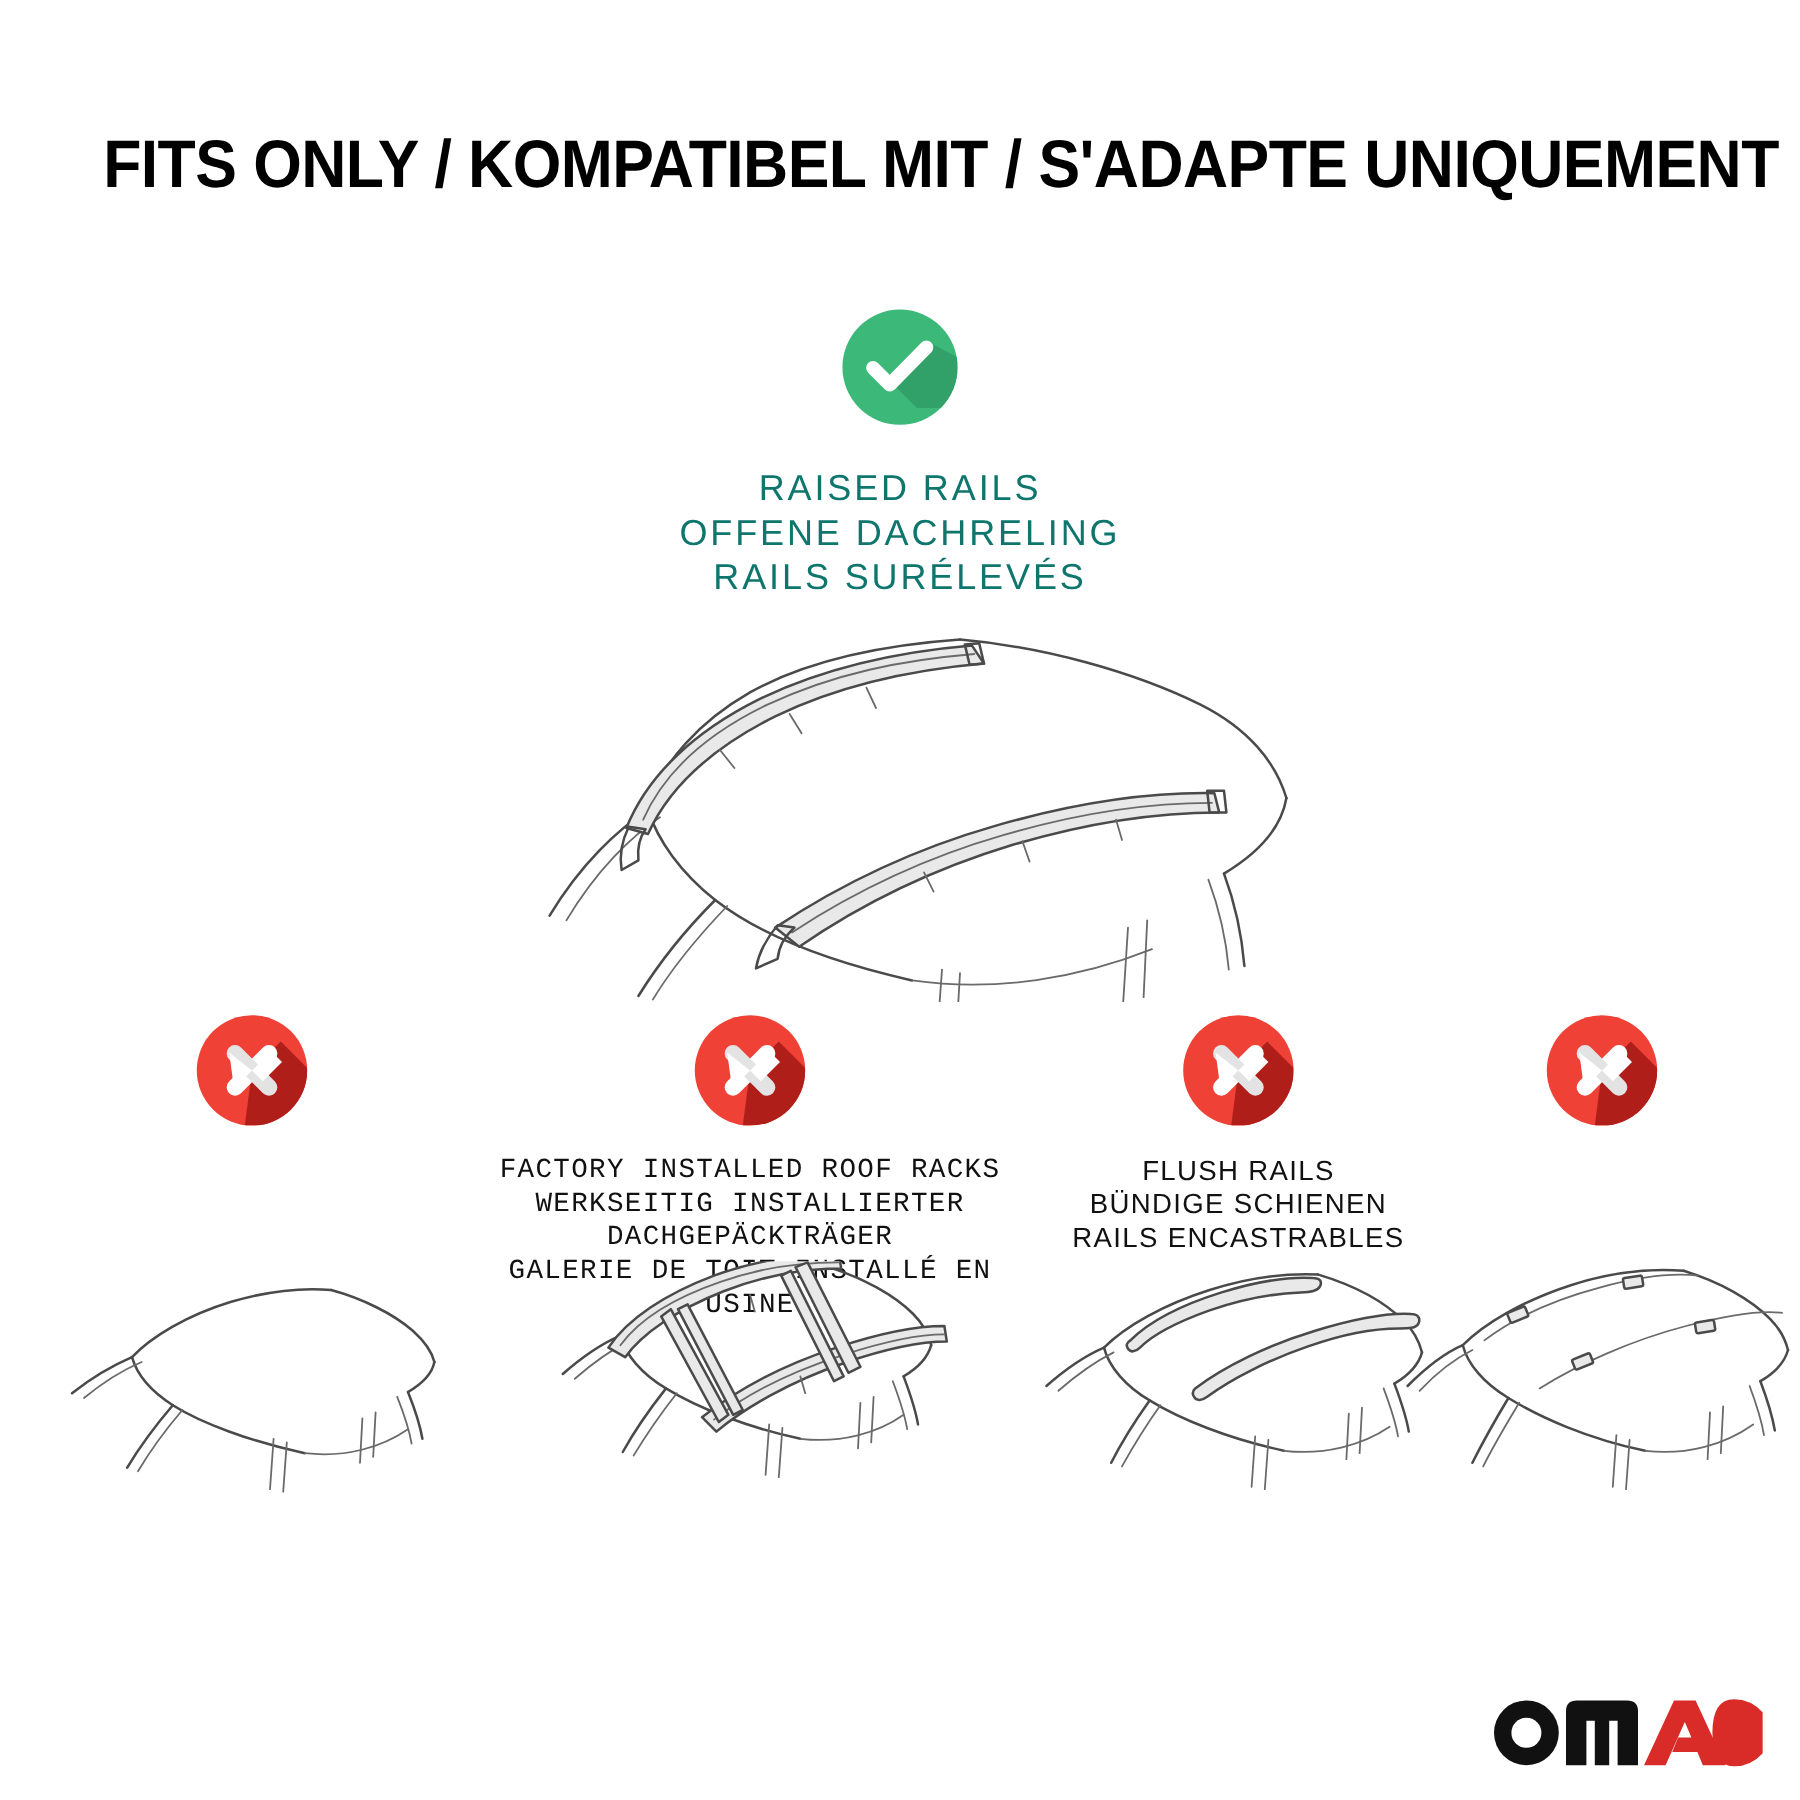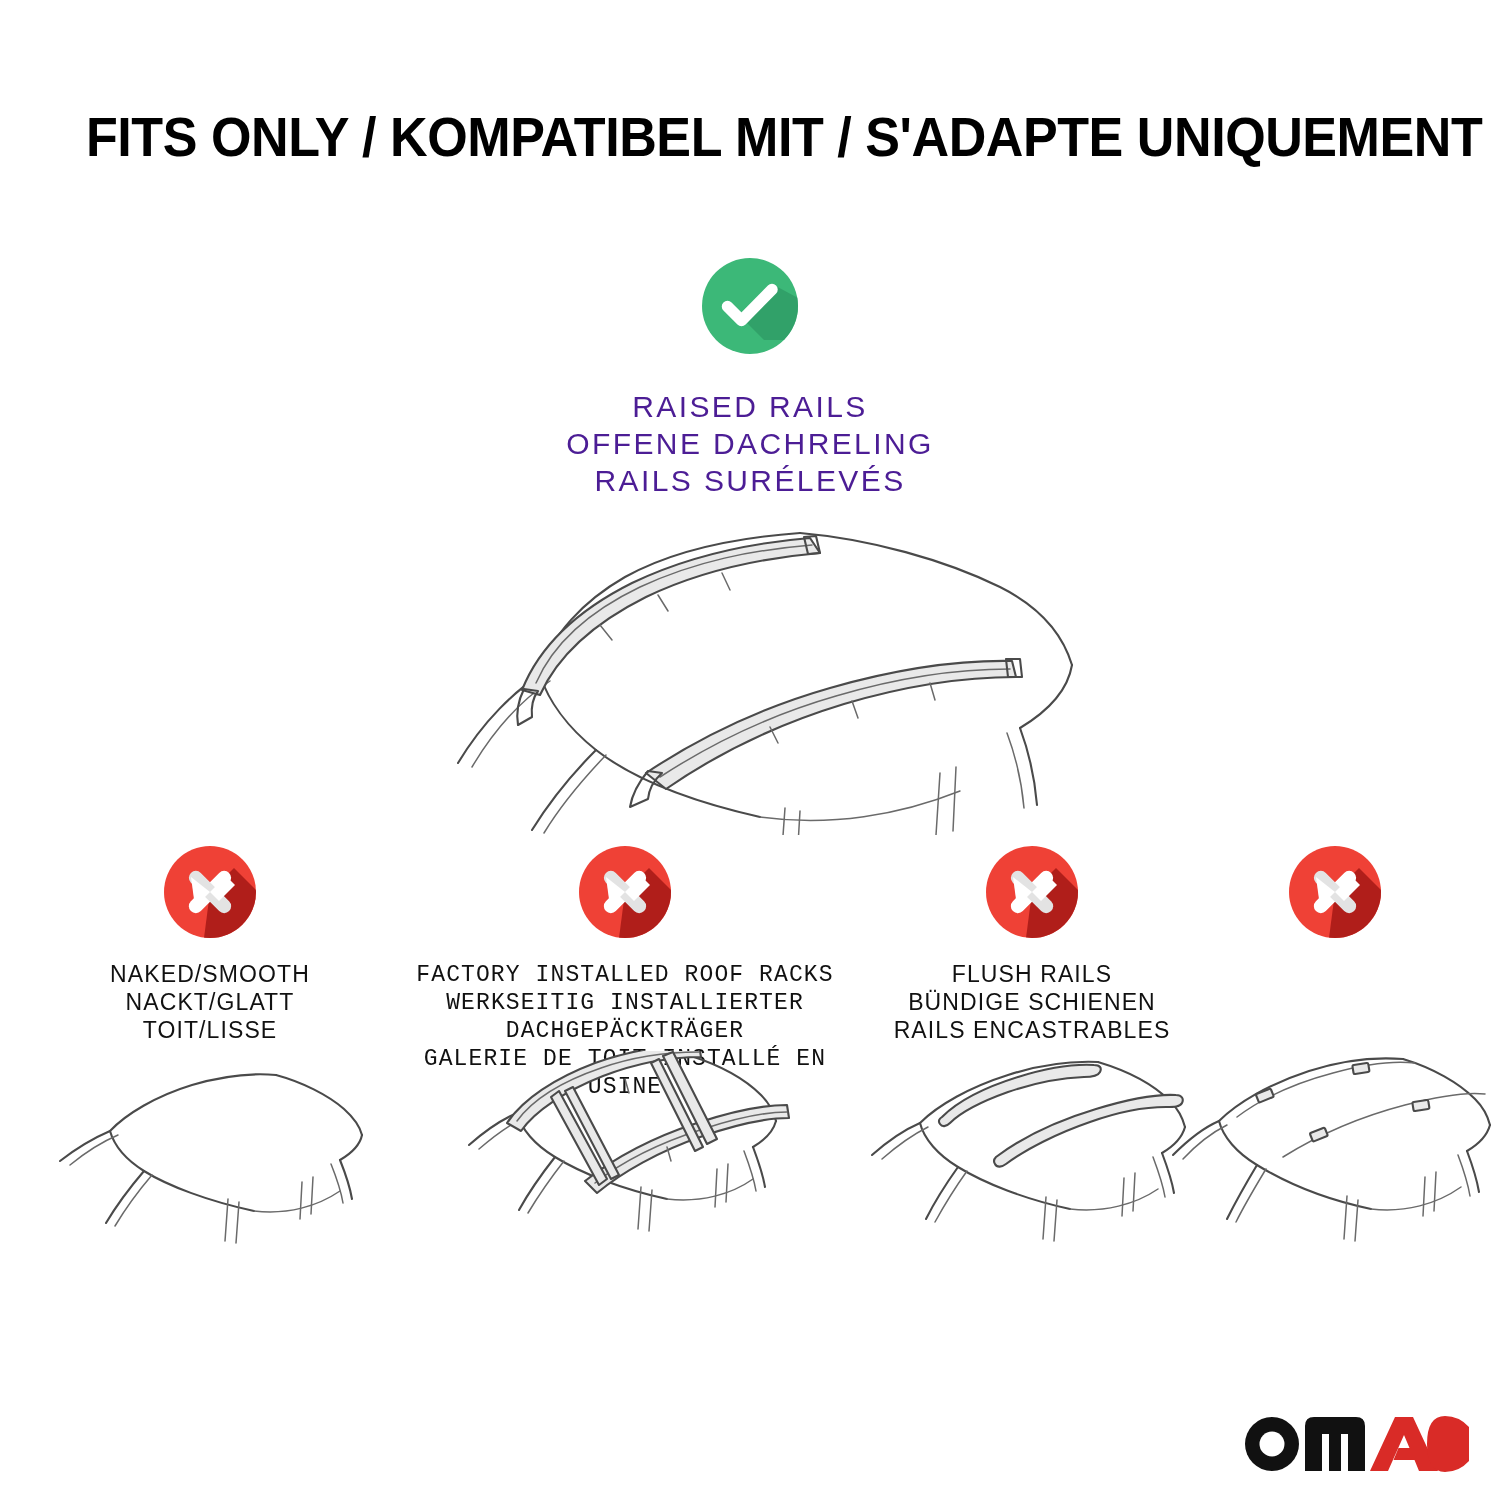--- a/index.html
+++ b/index.html
@@ -64,21 +64,21 @@
     position: absolute;
     inset: 0;
   }
 
   .approved-text {
     margin-top: 30px;
     font-size: 30px;
     font-weight: 300;
     letter-spacing: 2.4px;
     line-height: 37px;
-    color: #4c1d95;
+    color: #0f766e;
     white-space: pre-line;
   }
 
   
   .main-illustration {
     position: absolute;
     left: 400px;
     top: 505px;
     width: 700px;
     height: 330px;
@@ -228,23 +228,20 @@
         <svg class="shadow-wedge" viewBox="0 0 92 92">
           <path d="M46 46 L70 22 L92 44 L92 92 L40 92 Z" fill="#a81b17" opacity="0.9"></path>
         </svg>
         <svg class="x-svg" viewBox="0 0 92 92">
           <rect x="39" y="19" width="14" height="54" rx="7" fill="#ffffff" transform="rotate(45 46 46)"></rect>
           <rect x="39" y="19" width="14" height="54" rx="7" fill="#e3e3e3" transform="rotate(-45 46 46)"></rect>
           <path d="M27 31 L46 46 L31 61 Z" fill="#ffffff"></path>
           <path d="M46 46 L62 30 L71 39 L55 55 Z" fill="#ffffff"></path>
         </svg>
       </div>
-      <div class="caption">NAKED/SMOOTH
-NACKT/GLATT
-TOIT/LISSE</div>
 
       <div class="thumb">
         <svg viewBox="0 0 340 235" width="340" height="235">
           <path class="stroke" d="M70 80 C86 63 116 45 152 34 C186 24 214 22 236 24"></path>
           <path class="stroke" d="M236 24 C262 31 288 44 304 58 C314 67 320 76 322 84"></path>
           <path class="stroke" d="M70 80 C74 94 85 108 104 120 C128 135 168 150 214 160"></path>
           <path class="stroke" d="M322 84 C320 94 312 102 300 109"></path>
           <path class="stroke" d="M70 80 C56 86 38 96 20 110"></path>
           <path class="stroke-thin" d="M78 84 C64 90 47 100 30 114"></path>
           <path class="stroke" d="M104 120 C92 134 78 152 66 172"></path>

